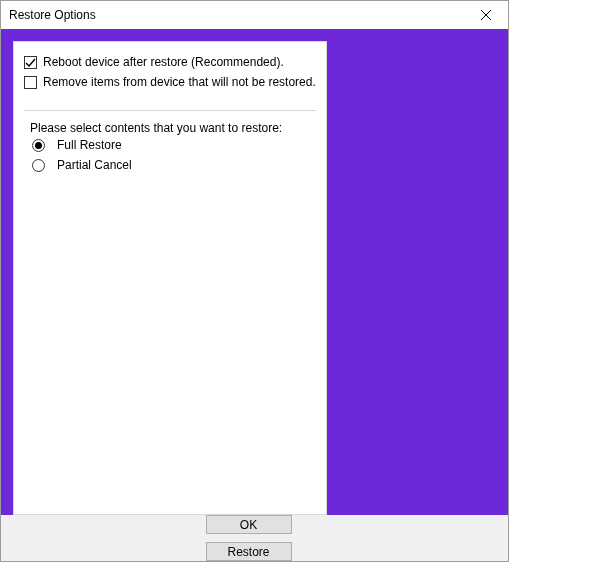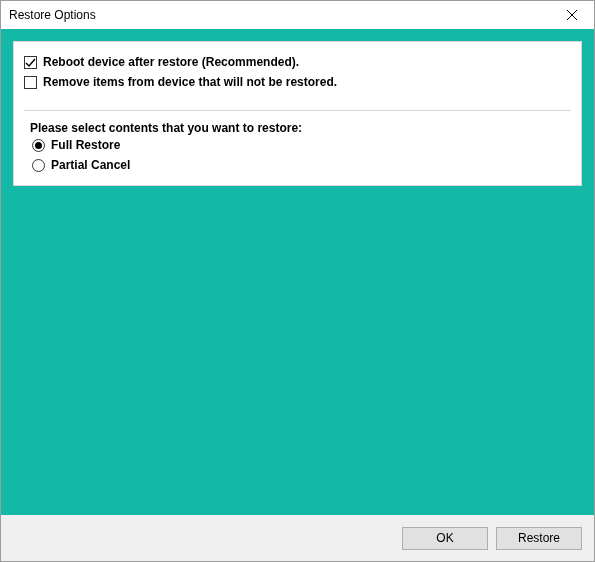--- a/index.html
+++ b/index.html
@@ -6,21 +6,21 @@
   html, body {
     margin: 0; padding: 0;
     width: 595px; height: 562px;
     font-family: "Segoe UI", Tahoma, sans-serif;
     font-size: 12px;
     color: #000;
     background: #ffffff;
     overflow: hidden;
   }
   .window {
-    width: 595px; height: 562px;
+    width: 509px; height: 562px;
     border: 1px solid #9c9c9c;
     display: flex; flex-direction: column;
     background: #ffffff;
   }
   .titlebar {
     height: 28px;
     display: flex; align-items: center;
     padding: 0 0 0 8px;
     background: #ffffff;
   }
@@ -30,22 +30,22 @@
   }
   .titlebar-close {
     width: 44px; height: 28px;
     display: flex; align-items: center; justify-content: center;
     cursor: pointer;
   }
   .titlebar-close svg { width: 10px; height: 10px; }
   .body {
     flex: 1;
     padding: 12px 12px 0 12px;
-    background: #14b8a6;
-    display: flex; flex-direction: column; font-weight: bold;
+    background: #6d28d9;
+    display: flex; flex-direction: row;
   }
   .panel-top {
     border: 1px solid #d8d8d8;
     background: #ffffff;
     padding: 10px 10px 10px 10px;
   }
   .check-row {
     display: flex; align-items: center;
     gap: 6px;
     padding: 3px 0;
@@ -61,21 +61,21 @@
   .check-label { font-size: 12px; }
   .prompt-row {
     margin-top: 18px;
     border-top: 1px solid #d8d8d8;
     padding-top: 10px;
     font-size: 12px;
     padding-left: 6px;
   }
   .radio-row {
     display: flex; align-items: center;
-    gap: 6px;
+    gap: 12px;
     padding: 3px 0 3px 8px;
   }
   .radio {
     width: 13px; height: 13px;
     border: 1px solid #333;
     border-radius: 50%;
     display: flex; align-items: center; justify-content: center;
     flex-shrink: 0;
     background: #fff;
   }
@@ -86,20 +86,21 @@
     border-radius: 50%;
   }
   .radio-label { font-size: 12px; }
   .filler { flex: 1; }
   .button-bar {
     height: 46px;
     display: flex; align-items: center; justify-content: flex-end;
     gap: 8px;
     padding: 0 12px 0 0;
     background: #f0f0f0;
+    flex-direction: column;
   }
   .btn {
     min-width: 86px; height: 23px;
     border: 1px solid #adadad;
     background: #e1e1e1;
     display: flex; align-items: center; justify-content: center;
     font-size: 12px;
     cursor: pointer;
   }
 </style>

